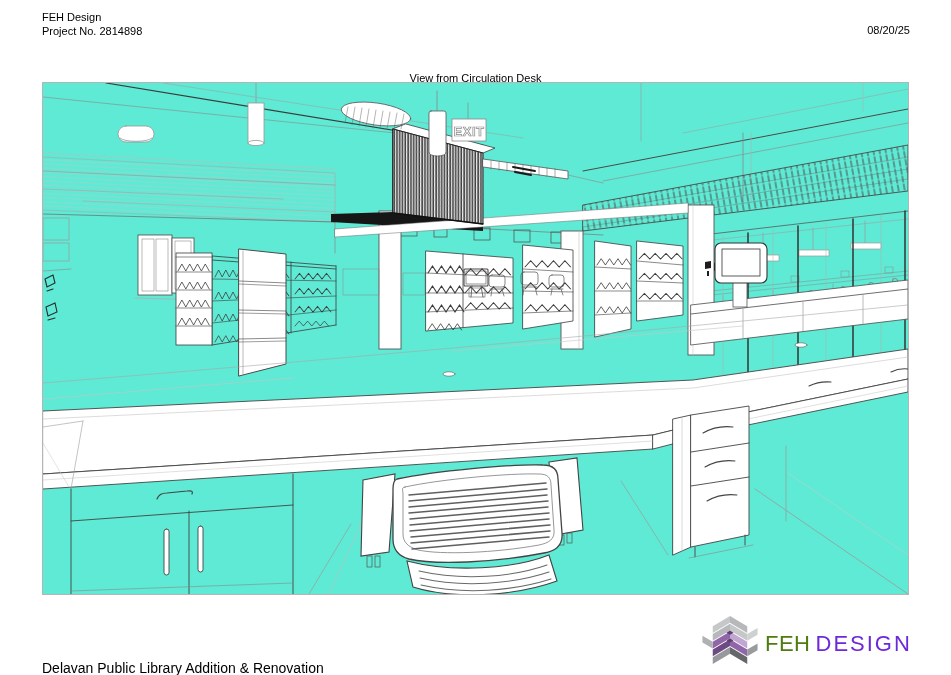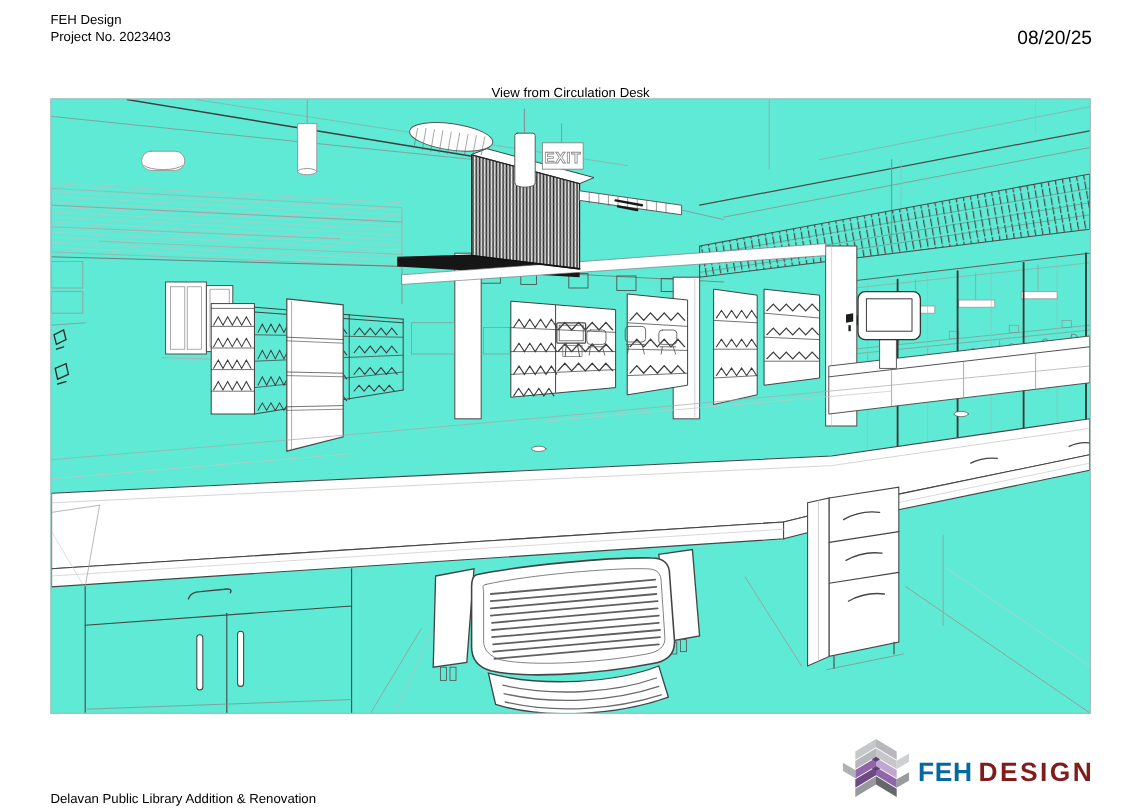--- a/index.html
+++ b/index.html
@@ -2,40 +2,40 @@
 <html><head>
 <meta charset="utf-8">
 <style>
   html,body{margin:0;padding:0;}
   body{
     width:951px;height:675px;position:relative;overflow:hidden;
     background:#ffffff;font-family:"Liberation Sans",sans-serif;color:#000;
   }
   .hdr-left{position:absolute;left:42px;top:10px;font-size:11px;line-height:14px;}
   .hdr-title{position:absolute;left:0;right:0;top:24px;text-align:center;font-size:11px;margin-top:48px;}
-  .hdr-date{position:absolute;right:41px;top:24px;font-size:16px;}
+  .hdr-date{position:absolute;right:41px;top:24px;font-size:11px;}
   #viewport{
     position:absolute;left:42px;top:82px;width:865px;height:511px;
     border:1px solid #b5b5b5;background:#5eead4;
   }
   #viewport svg{display:block;}
-  .ftr-project{position:absolute;left:42px;top:660px;font-size:11px;}
+  .ftr-project{position:absolute;left:42px;top:660px;font-size:14px;}
   .logo{position:absolute;left:699px;top:612px;width:215px;height:56px;}
   .logo-mark{position:absolute;left:0;top:2px;width:62px;height:52px;}
   .logo-text{position:absolute;left:66px;top:19px;font-size:22px;white-space:nowrap;}
-  .logo-text .feh{font-weight:bold;color:#0369a1;letter-spacing:0.5px;}
-  .logo-text .design{font-weight:bold;color:#7f1d1d;letter-spacing:2px;margin-left:5px;}
+  .logo-text .feh{font-weight:normal;color:#4d7c0f;letter-spacing:0.5px;}
+  .logo-text .design{font-weight:normal;color:#6d28d9;letter-spacing:2px;margin-left:5px;}
   svg text{font-family:"Liberation Sans",sans-serif;}
 </style>
 </head>
 <body>
 
 <div class="hdr-left">
   <div>FEH Design</div>
-  <div>Project No. 2023403</div>
+  <div>Project No. 2814898</div>
 </div>
 <div class="hdr-title">View from Circulation Desk</div>
 <div class="hdr-date">08/20/25</div>
 
 <div id="viewport">
 <svg width="865" height="511" viewBox="0 0 865 511" fill="none" stroke-linecap="round">
   <defs>
     <pattern id="vslats" width="2.8" height="6" patternUnits="userSpaceOnUse">
       <rect width="2.8" height="6" fill="#ededed"></rect>
       <line x1="1.1" y1="0" x2="1.1" y2="6" stroke="#2a2a2a" stroke-width="1.4"></line>

